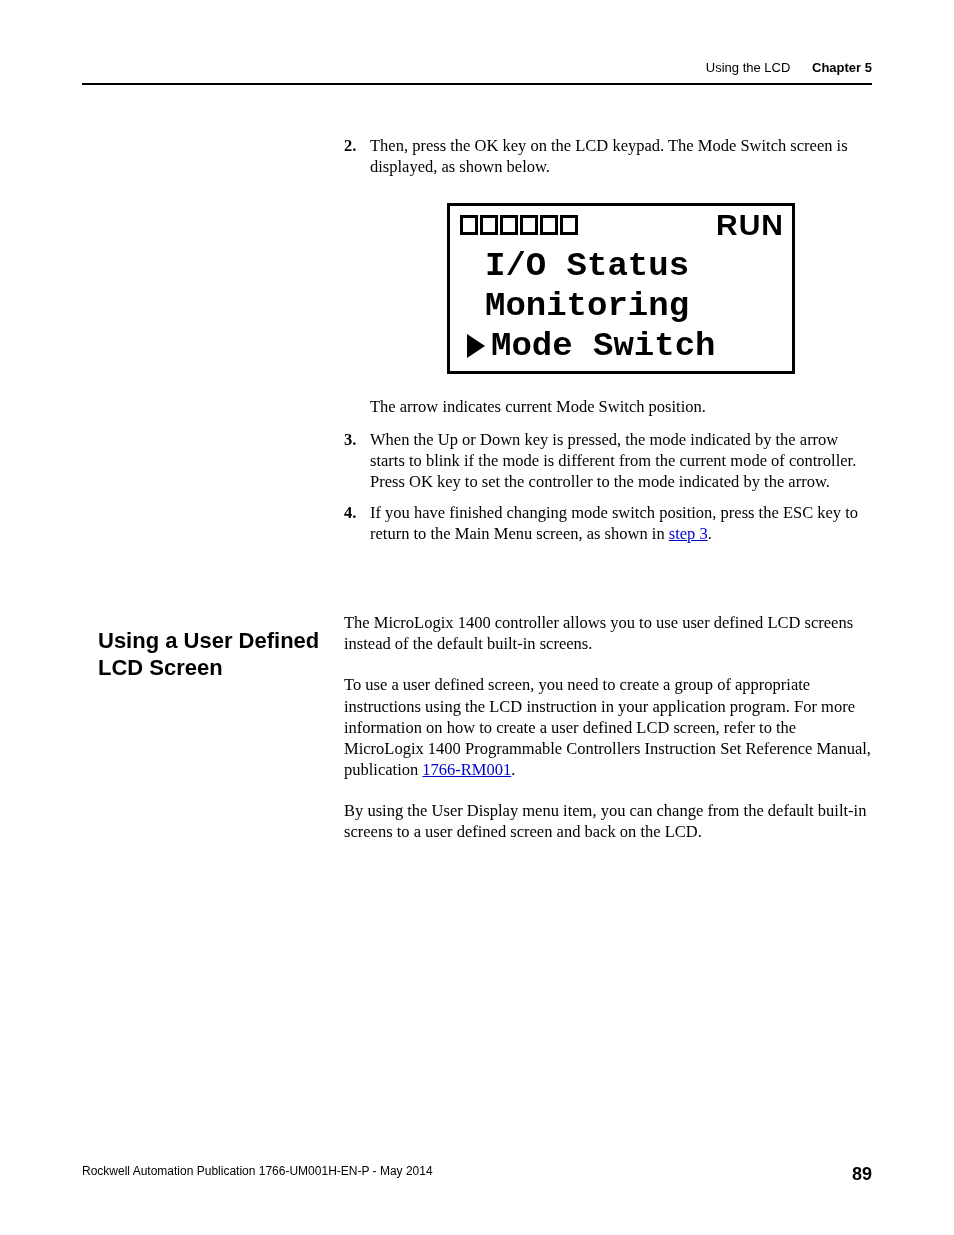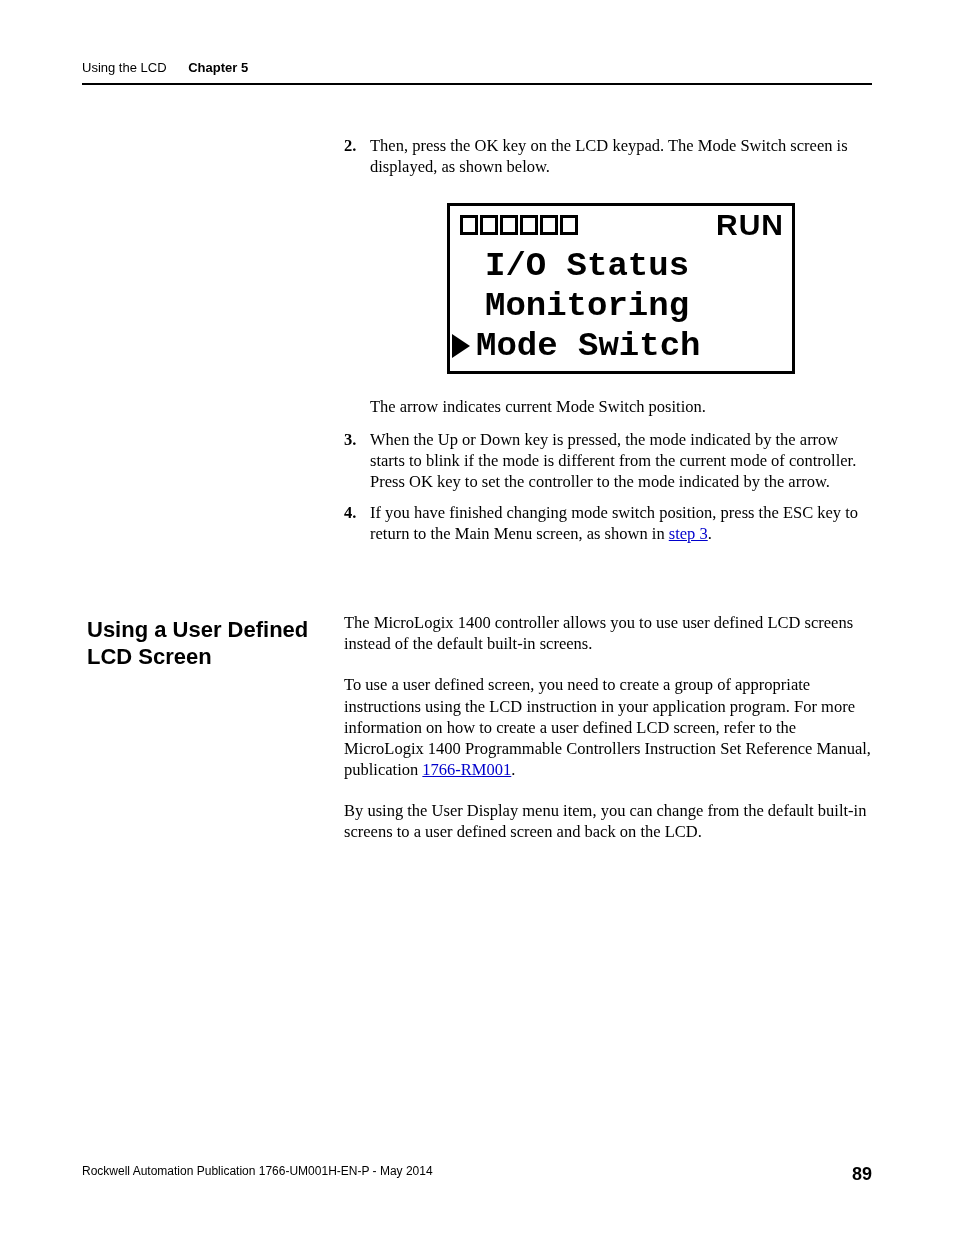--- a/index.html
+++ b/index.html
@@ -13,20 +13,21 @@
     position: relative;
     box-sizing: border-box;
   }
   .page {
     padding: 60px 82px 50px 82px;
     box-sizing: border-box;
     position: relative;
     height: 100%;
   }
   .running-head {
+    text-align: right;
     font-family: Arial, Helvetica, sans-serif;
     font-size: 13px;
     color: #000;
     margin-bottom: 8px;
   }
   .running-head .bold { font-weight: bold; }
   .top-rule {
     border: none;
     border-top: 2px solid #000;
     margin: 0 0 50px 0;
@@ -42,21 +43,21 @@
   .main-col {
     flex: 1;
     font-size: 16.5px;
     line-height: 1.28;
   }
   .section-heading {
     font-family: Arial, Helvetica, sans-serif;
     font-weight: bold;
     font-size: 22px;
     line-height: 1.2;
-    margin: 5px;
+    margin: 16px;
   }
   ol.steps {
     list-style: none;
     padding: 0;
     margin: 0;
     counter-reset: step 1; 
   }
   ol.steps > li {
     position: relative;
     padding-left: 26px;
@@ -111,21 +112,21 @@
   }
   .lcd-line {
     font-size: 34px;
     line-height: 1.18;
     padding-left: 35px;
     letter-spacing: 0px;
     font-family: "Courier New", monospace;
     font-weight: 800;
   }
   .lcd-line.sel {
-    padding-left: 0;
+    padding-left: 15px;
     display: flex;
     align-items: center;
   }
   .lcd-arrow-svg {
     flex: 0 0 auto;
     margin-right: 4px;
   }
   .after-fig {
     margin: 0 0 12px 26px;
   }

